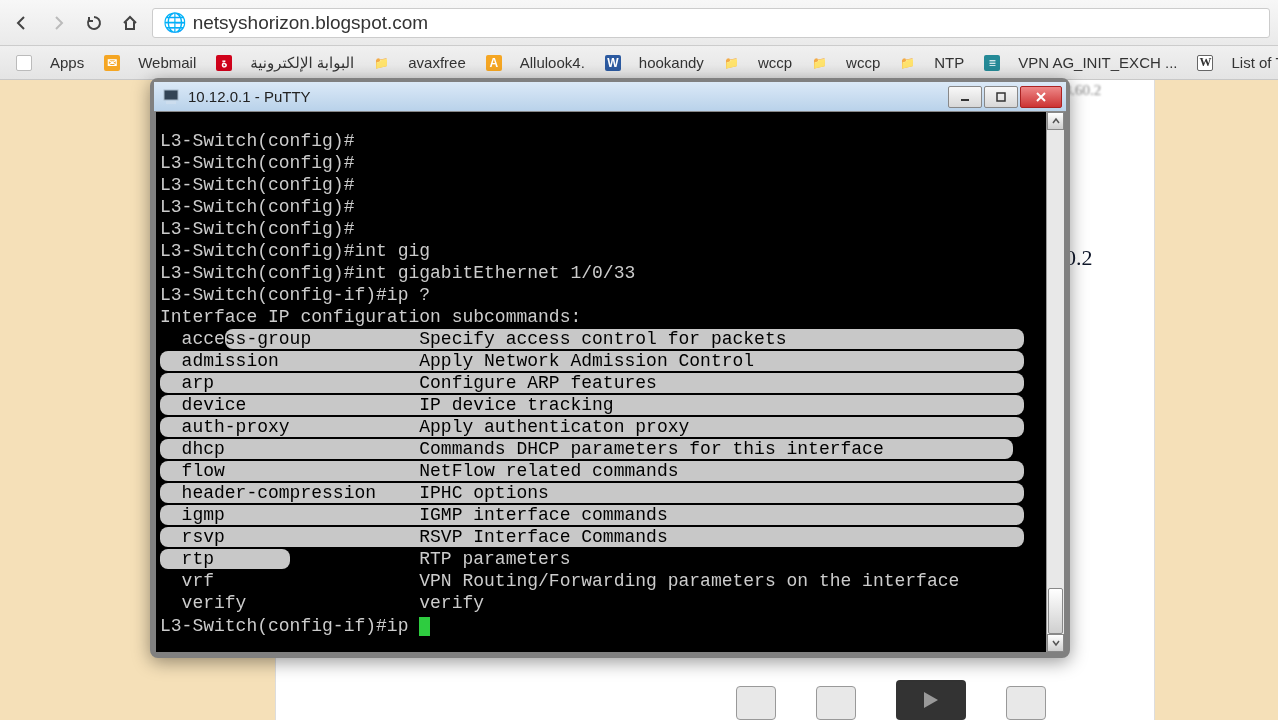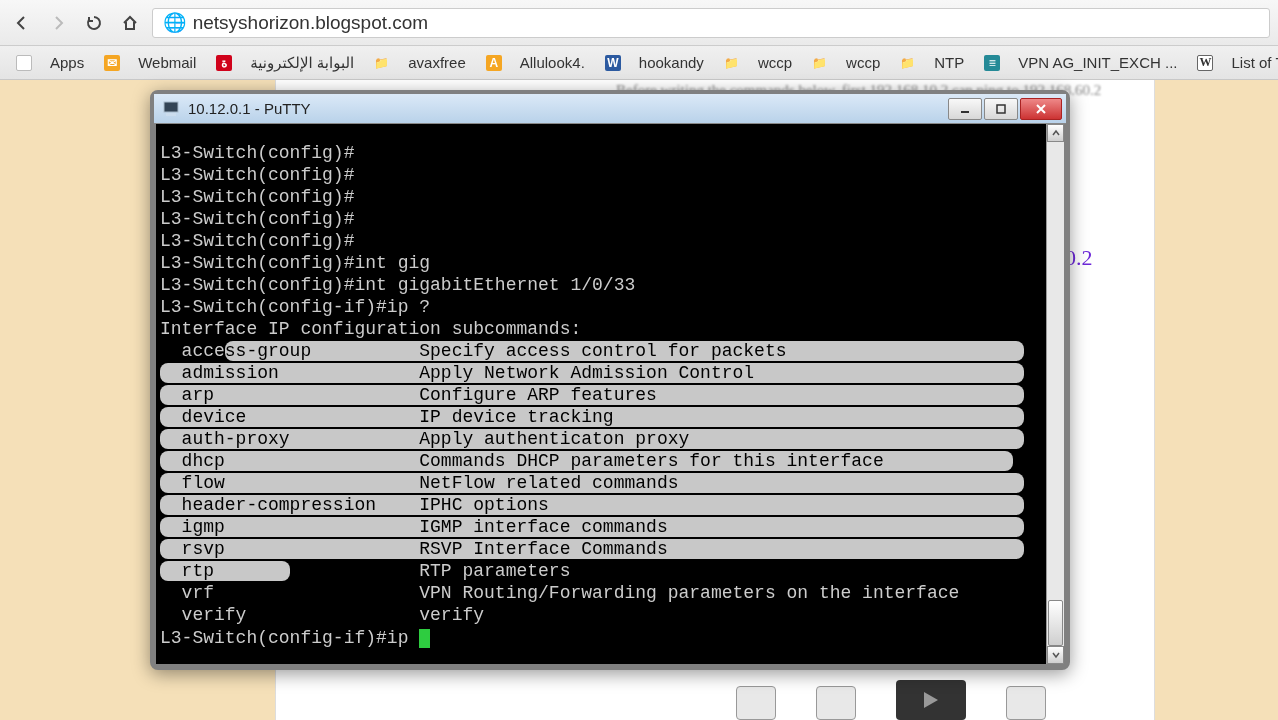--- a/index.html
+++ b/index.html
@@ -22,24 +22,24 @@
 .fav-red{background:#d0021b;color:#fff;}
 .fav-folder{color:#e6c26b;}
 .fav-blue{background:#2c5aa0;color:#fff;}
 .fav-teal{background:#258a97;color:#fff;}
 .fav-w{background:#fff;border:1px solid #666;color:#333;font-family:serif;}
 
 
 .page-bg { position: absolute; top: 80px; left: 0; right: 0; bottom: 0; background: #f5e0b8; }
 .page-inner { position: absolute; top: 0; left: 275px; width: 880px; height: 100%; background: #fff; border-left:1px solid #ddd; border-right:1px solid #ddd;}
 .blurred-text{ position:absolute; top:2px; left:340px; font-size:15px; color:#888; font-family:Georgia,serif; filter:blur(1.2px); white-space:nowrap;}
-.dot2{position:absolute; top:165px; left:1065px; font-size:22px; color:#6d28d9; font-family:Georgia,serif;}
-
-
-.putty-window { position: absolute; top: 90px; left: 150px; width: 920px; height: 580px; border: 6px solid #808080; border-radius: 8px; background: #86efac; box-shadow: 0 4px 18px rgba(0,0,0,.4); }
+.dot2{position:absolute; top:165px; left:1065px; font-size:22px; color:#0f172a; font-family:Georgia,serif;}
+
+
+.putty-window { position: absolute; top: 78px; left: 150px; width: 920px; height: 580px; border: 6px solid #808080; border-radius: 8px; background: #86efac; box-shadow: 0 4px 18px rgba(0,0,0,.4); }
 .putty-title { height: 30px; background: linear-gradient(#dbe9f7,#b9d2ea); display: flex; align-items: center; padding: 0 4px 0 8px; gap: 8px; border-bottom: 1px solid #888; margin: -2px -2px 0 -2px;}
 .putty-icon { width: 18px; height: 18px; display: inline-flex; align-items: center; justify-content: center; }
 .putty-title-text { flex: 1; font-size: 15px; color: #222; }
 .win-btns { display: flex; gap: 2px; }
 .win-btn { width: 34px; height: 22px; border: 1px solid #888; background: linear-gradient(#f8f8f8,#d8d8d8); display: flex; align-items: center; justify-content: center; border-radius: 2px; cursor: pointer; }
 .win-btn.close { width: 42px; background: linear-gradient(#e88,#c33); border-color:#a22;}
 .win-btn svg{display:block;}
 
 
 .terminal-wrap{ position:absolute; top:28px; left:0; right:0; bottom:0; display:flex;}

